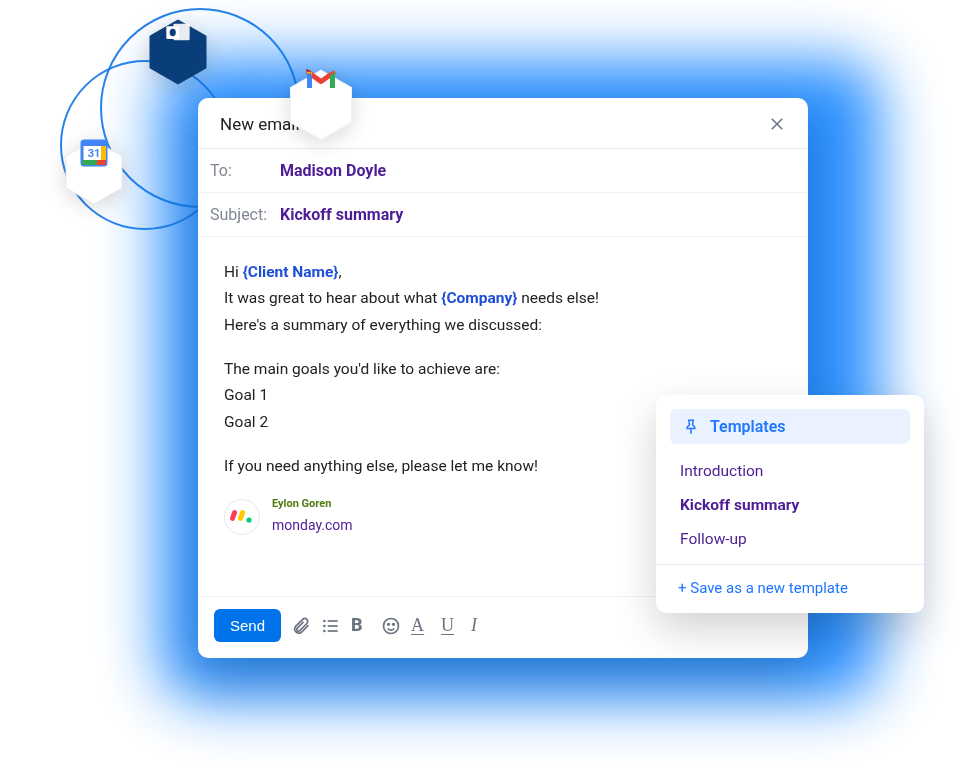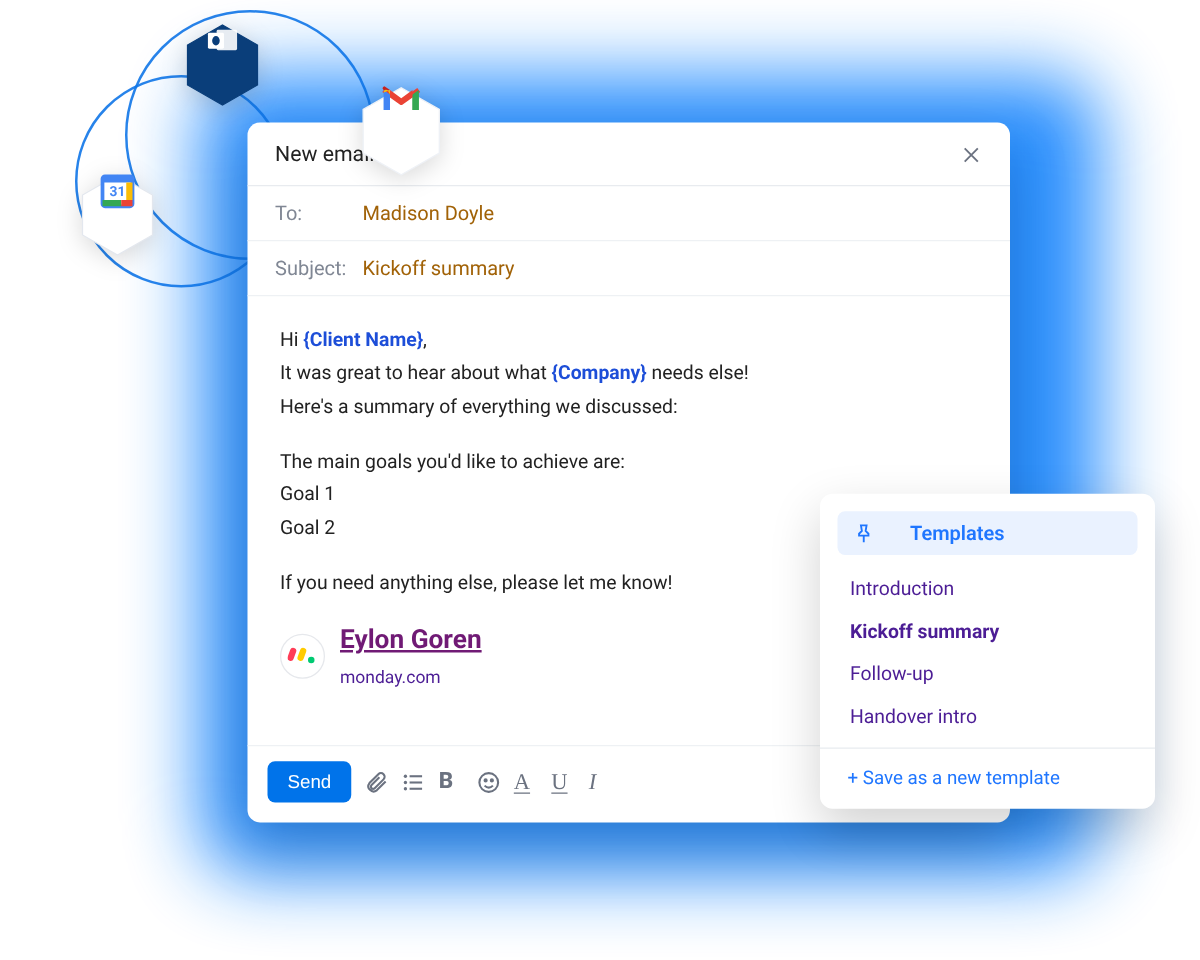--- a/index.html
+++ b/index.html
@@ -60,47 +60,47 @@
     display: flex; align-items: center; justify-content: space-between;
     padding: 16px 22px 14px 22px;
     border-bottom: 1px solid #e8ebef;
   }
   .composer .titlebar .title { font-size: 17px; color: #222; }
   .close-x { width: 18px; height: 18px; color: #6b7280; cursor: pointer; }
   .close-x svg { width: 100%; height: 100%; stroke: currentColor; }
 
   .row {
     display: flex; gap: 10px;
-    padding: 12px 22px;
+    padding: 12px 12px;
     border-bottom: 1px solid #eef1f4;
     font-size: 16px;
   }
   .row .label { color: #808794; min-width: 60px; }
-  .row .value { color: #a16207; font-weight: 400; }
+  .row .value { color: #4c1d95; font-weight: 700; }
 
   .body {
     flex: 1;
     padding: 22px 26px 10px 26px;
     font-size: 15.5px;
     line-height: 1.7;
     color: #222;
     overflow: hidden;
   }
   .body p { margin: 0; }
   .body .gap { height: 18px; }
   .placeholder { color: #1d4ed8; font-weight: 700; }
 
   .sig { display: flex; align-items: center; gap: 12px; margin-top: 16px; }
   .sig .avatar {
     width: 36px; height: 36px; border-radius: 50%;
     border: 1px solid #e6e8ec;
     display: flex; align-items: center; justify-content: center;
     background: #fff;
   }
-  .sig .name { font-weight: 700; font-size: 21px; color: #701a75; text-decoration: underline; }
+  .sig .name { font-weight: 700; font-size: 11px; color: #4d7c0f; }
   .sig .company { font-size: 14px; color: #4c1d95; }
 
   .toolbar {
     display: flex; align-items: center; gap: 10px;
     padding: 12px 16px 16px 16px;
     border-top: 1px solid #eef1f4;
   }
   .send-btn {
     background: #0073ea; color: #fff;
     border: none; border-radius: 6px;
@@ -124,21 +124,21 @@
     position: absolute;
     left: 656px; top: 395px;
     width: 268px;
     background: #fff;
     border-radius: 10px;
     box-shadow: 0 16px 40px rgba(0,0,0,0.18);
     z-index: 7;
     padding: 14px 14px 12px 14px;
   }
   .templates .header {
-    display: flex; align-items: center; gap: 28px;
+    display: flex; align-items: center; gap: 10px;
     background: #eaf2ff;
     color: #1f76ff;
     padding: 8px 12px;
     border-radius: 6px;
     font-weight: 600;
     font-size: 16px;
   }
   .templates ul { list-style: none; margin: 10px 0 8px 0; }
   .templates li {
     padding: 8px 10px;
@@ -307,18 +307,17 @@
       <svg width="18" height="18" viewBox="0 0 24 24" fill="none" stroke="#1f76ff" stroke-width="2">
           <path d="M9 3h6l-1 6 3 3v2H7v-2l3-3-1-6z"></path>
           <path d="M12 14v7"></path>
         </svg>
       <span>Templates</span>
     </div>
     <ul>
       <li>Introduction</li>
       <li class="active">Kickoff summary</li>
       <li>Follow-up</li>
-      <li>Handover intro</li>
     </ul>
     <div class="divider"></div>
     <div class="save-link">+ Save as a new template</div>
   </div>
 </div>
 
 </body></html>

